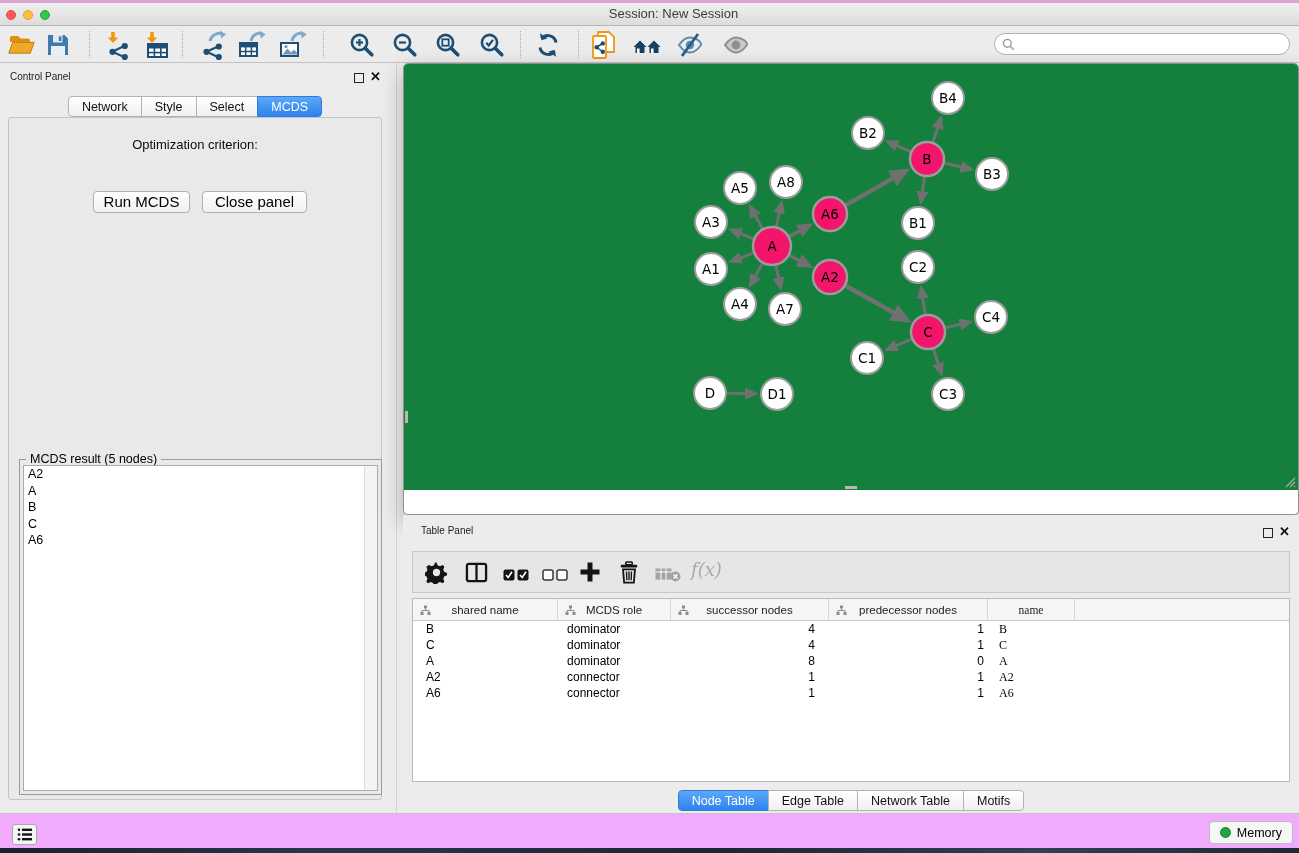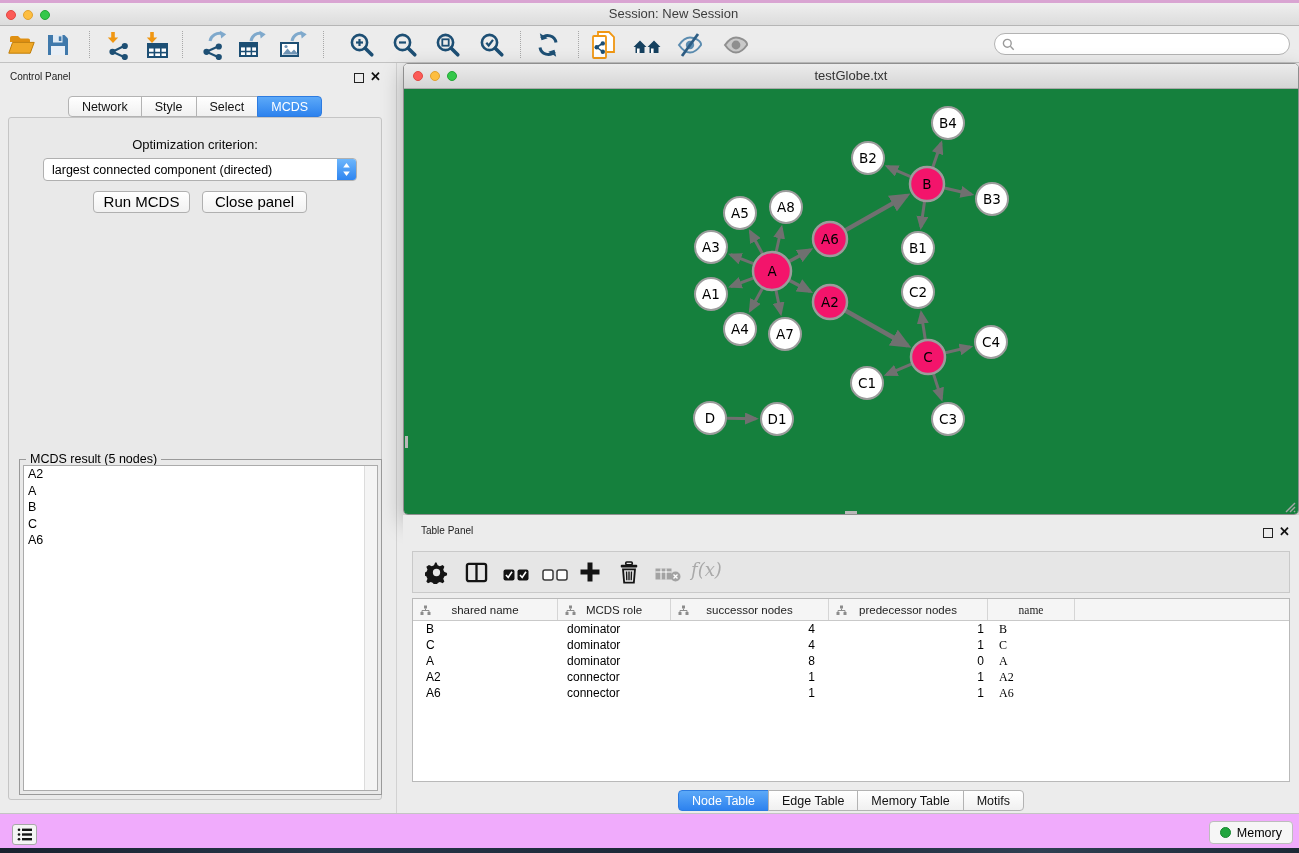--- a/index.html
+++ b/index.html
@@ -294,29 +294,20 @@
   <span class="win-float cp-float"></span>
   <span class="win-close cp-close">✕</span>
   <div class="cp-tabs" id="cp-tabs">
       <div class="tab">Network</div>
       <div class="tab">Style</div>
       <div class="tab">Select</div>
       <div class="tab active">MCDS</div>
     </div>
   <div class="cp-box">
     <div class="opt-label">Optimization criterion:</div>
-    <div class="dropdown">
-      <span class="dd-text">largest connected component (directed)</span>
-      <span class="dd-stepper">
-        <svg width="9" height="15" viewBox="0 0 9 15">
-            <path d="M4.5 1L7.8 5.5H1.2z" fill="#fff"></path>
-            <path d="M4.5 14L1.2 9.5h6.6z" fill="#fff"></path>
-          </svg>
-      </span>
-    </div>
     <div class="btn-row">
       <span class="btn btn-run">Run MCDS</span>
       <span class="btn btn-close">Close panel</span>
     </div>
     <div class="mcds-fieldset">
       <span class="mcds-legend">MCDS result (5 nodes)</span>
       <div class="mcds-list" id="mcds-list">
           <div class="mcds-item">A2</div>
           <div class="mcds-item">A</div>
           <div class="mcds-item">B</div>
@@ -324,28 +315,20 @@
           <div class="mcds-item">A6</div>
         </div>
       <div class="mcds-scroll" style="top:6px;right:4px;bottom:4px;"></div>
     </div>
   </div>
 </div>
 
 <div class="v-divider"></div>
 
 <div class="net-window">
-  <div class="net-titlebar">
-    <div class="lights">
-      <span class="light red"></span>
-      <span class="light yellow"></span>
-      <span class="light green"></span>
-    </div>
-    <div class="net-title">testGlobe.txt</div>
-  </div>
   <div class="net-canvas" id="net-canvas">
       <svg class="graph" width="894" height="425">
         <defs>
           <marker id="arr" markerWidth="4.6" markerHeight="4" refX="3.6" refY="2" orient="auto">
             <path d="M0,0 L4.6,2 L0,4 Z" fill="#707070"></path>
           </marker>
         </defs>
         <line x1="358.3384531417733" y1="164.48844631946412" x2="346.2412396697203" y2="142.56224690136804" stroke="#707070" stroke-width="3" marker-end="url(#arr)"></line>
         <line x1="372.27393757610866" y1="162.46199965207478" x2="377.46962616932484" y2="138.71028036880074" stroke="#707070" stroke-width="3" marker-end="url(#arr)"></line>
         <line x1="349.38868096605233" y1="174.6775138227091" x2="326.72799817598457" y2="165.76183534792835" stroke="#707070" stroke-width="3" marker-end="url(#arr)"></line>
@@ -566,21 +549,21 @@
           <span class="cell c2">1</span>
           <span class="cell c3">1</span>
           <span class="cell c4">A6</span>
         </div>
       </div>
   </div>
 
   <div class="tp-tabs" id="tp-tabs">
       <div class="tab active">Node Table</div>
       <div class="tab">Edge Table</div>
-      <div class="tab">Memory Table</div>
+      <div class="tab">Network Table</div>
       <div class="tab">Motifs</div>
     </div>
 </div>
 
 <div class="status-bar">
   <span class="list-btn">
     <svg width="16" height="15" viewBox="0 0 16 15">
         <g fill="#141414">
           <circle cx="2" cy="2.8" r="1.3"></circle>
           <rect x="5" y="1.6" width="10" height="2.4"></rect>

